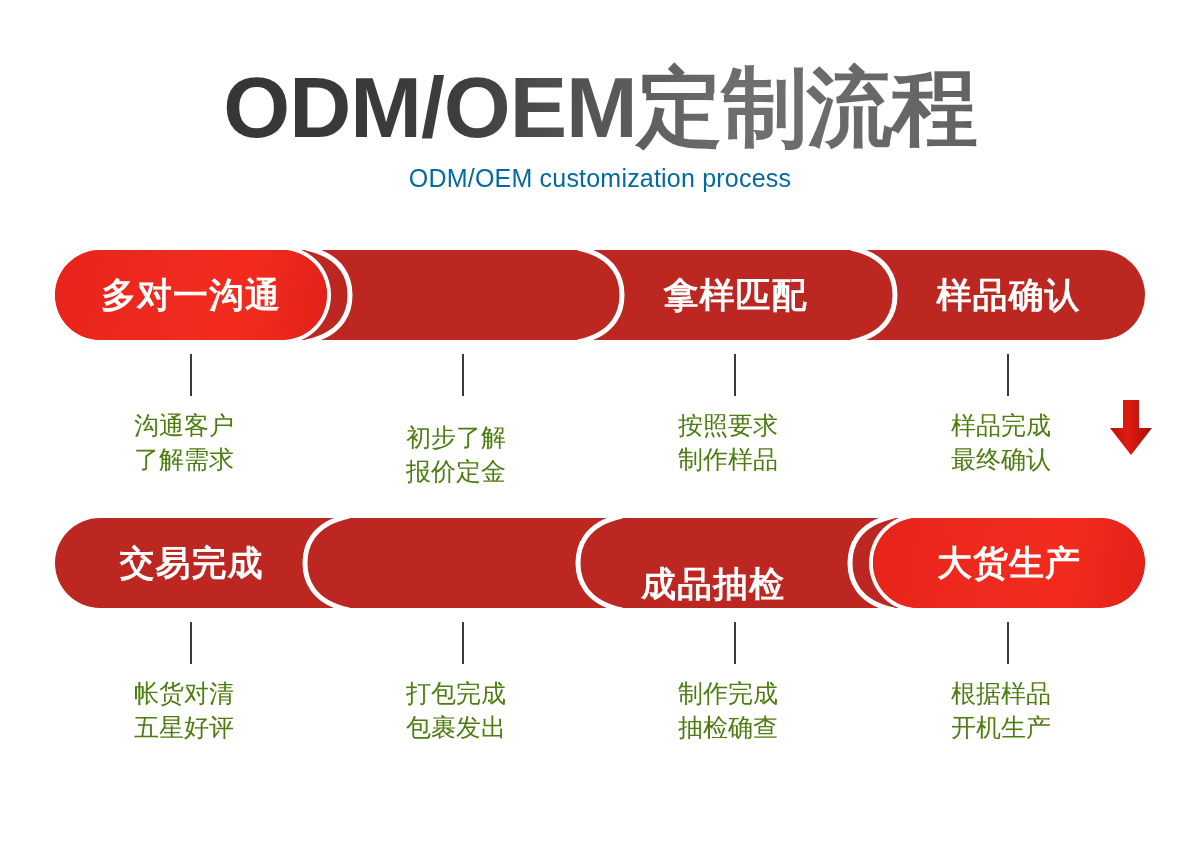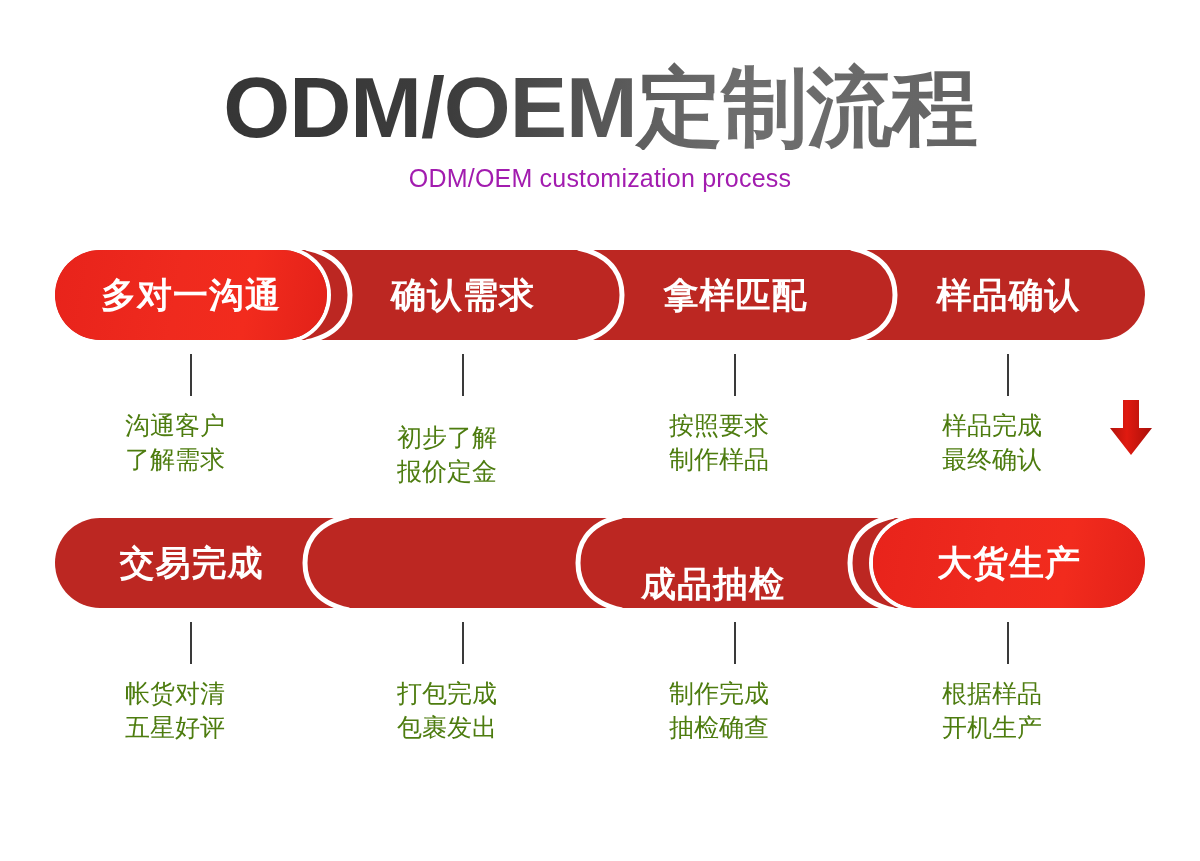--- a/index.html
+++ b/index.html
@@ -36,21 +36,21 @@
     color: transparent;
     -webkit-text-fill-color: transparent;
     text-shadow: none;
     white-space: nowrap;
   }
   .subtitle {
     margin: 0;
     padding-top: 14px;
     font-size: 25px;
     letter-spacing: 0.2px;
-    color: #a21caf;
+    color: #0369a1;
     font-weight: normal;
     white-space: nowrap;
   }
 
   
   .flow-row {
     position: absolute;
     left: 55px;
     width: 1090px;
     height: 90px;
@@ -117,21 +117,21 @@
   }
   .caption {
     position: absolute;
     font-size: 25px;
     line-height: 34px;
     color: #4d7c0f;
     text-align: right;
     white-space: nowrap;
     font-weight: normal;
   }
-  .caption .l2 { display: block; }
+  .caption .l2 { display: block; margin-left: 9px; }
 
   
   .down-arrow {
     position: absolute;
     left: 1108px;
     top: 398px;
     width: 46px;
     height: 60px;
   }
   .down-arrow svg { display: block; }
@@ -142,23 +142,20 @@
 <div class="header">
   <h1 class="title">ODM/OEM定制流程</h1>
   <p class="subtitle">ODM/OEM customization process</p>
 </div>
 
 <div class="flow-row row1">
   <div class="pill-highlight left"></div>
 
   <div class="seg" style="left:0px;width:272px;">
     <span class="seg-label">多对一沟通</span>
-  </div>
-  <div class="seg" style="left:272px;width:272px;">
-    <span class="seg-label">确认需求</span>
   </div>
   <div class="seg" style="left:544px;width:273px;">
     <span class="seg-label">拿样匹配</span>
   </div>
   <div class="seg" style="left:817px;width:273px;">
     <span class="seg-label">样品确认</span>
   </div>
 
   <div class="arc" style="left:245px;">
     <svg viewBox="0 0 54 98">

